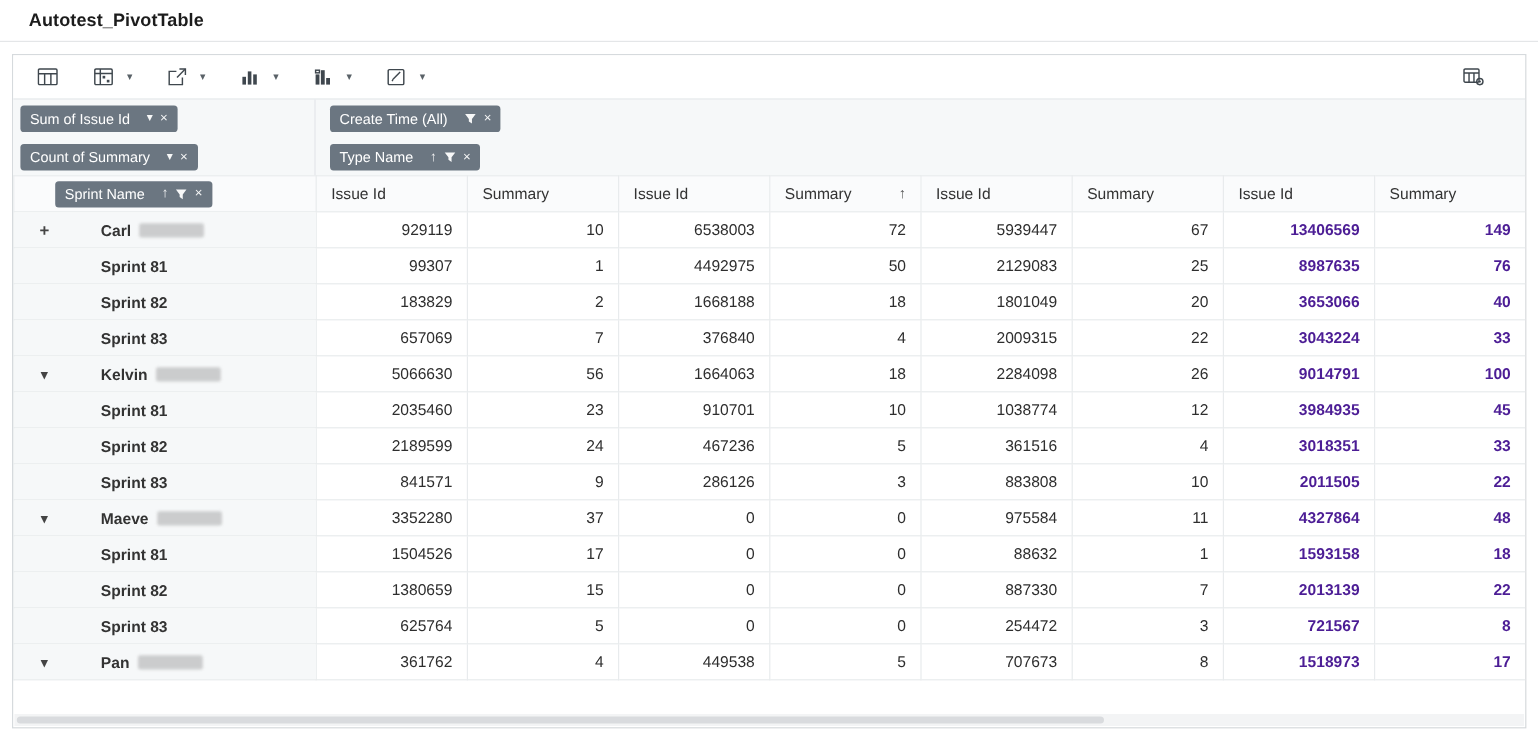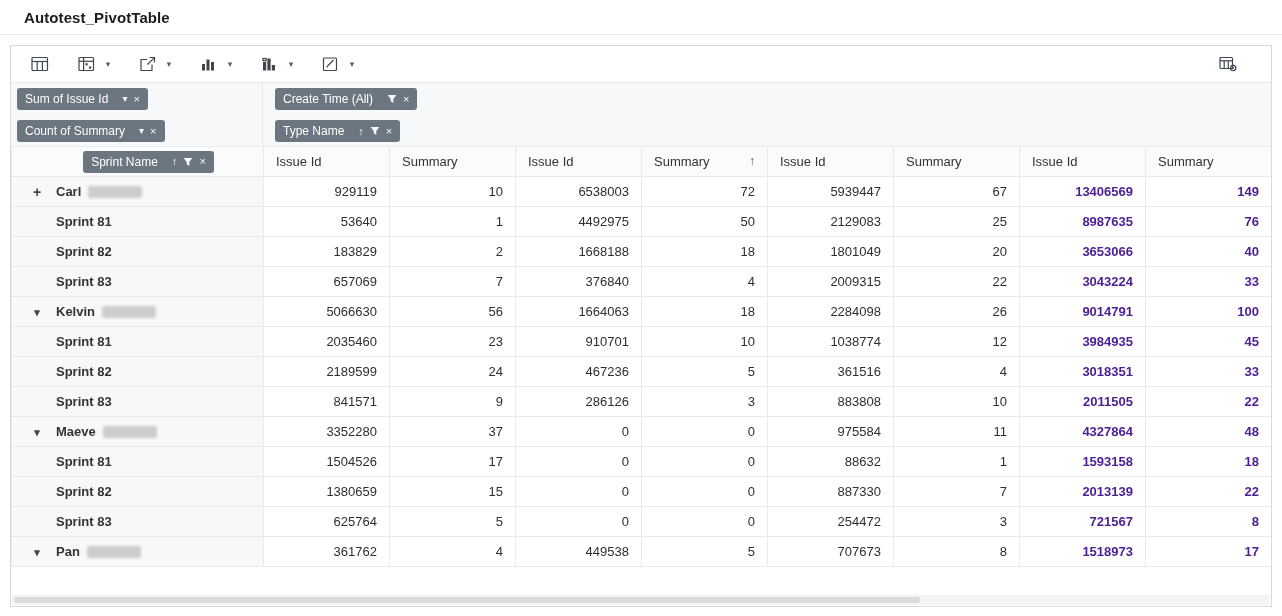--- a/index.html
+++ b/index.html
@@ -33,27 +33,27 @@
   .chip .cicon { font-size:11px; line-height:1; margin-left:6px; opacity:.95; cursor:pointer; display:inline-flex; align-items:center; }
   .chip .cicon.caret { font-size:10px; }
   .chip .cicon svg { display:block; }
 
   
   table { border-collapse:collapse; table-layout:fixed; width:1260px; }
   td { border:1px solid #e8ebed; height:30px; font-size:13px; padding:0 12px 0 0; text-align:right; vertical-align:middle; overflow:hidden; white-space:nowrap; }
   tr.hgroup td { height:29px; background:#fafbfc; text-align:left; padding:0 0 0 12px; color:#333; }
   tr.hsub td { background:#fafbfc; text-align:left; padding:0 12px; color:#333; }
   td.hleft { background:#f6f8f9; text-align:left; padding:0 0 0 14px; }
-  td.hleft.indent { padding-left:34px;text-align:center; }
+  td.hleft.indent { padding-left:34px; }
   .sub-sort { float:right; color:#555; font-size:12px; }
 
   td.rowhead { background:#f6f8f9; text-align:left; padding:0 6px 0 44px; position:relative; font-weight:700; color:#333; }
   .expander { position:absolute; left:18px; top:50%; transform:translateY(-50%); width:14px; text-align:center; font-size:11px; color:#444; cursor:pointer; }
   .expander.plus { font-size:14px; font-weight:700; }
-  .rowlabel { vertical-align:middle; }
+  .rowlabel { vertical-align:middle;margin-left:28px; }
   .redacted { display:inline-block; width:54px; height:12px; background:#c4c5c6; border-radius:2px; margin-left:7px; vertical-align:middle; filter:blur(1.5px); opacity:.85; }
   td.num { color:#2e2e2e; font-weight:400; }
   td.num.gt { font-weight:700; color:#4c1d95; }
 
   
   .hscroll { position:absolute; left:1px; right:1px; bottom:1px; height:10px; background:#f3f4f5; }
   .hthumb { position:absolute; left:2px; top:2px; height:6px; width:72%; background:#d9dbde; border-radius:3px; }
 </style>
 </head>
 <body>
@@ -232,21 +232,21 @@
           <td class="num">10</td>
           <td class="num">6538003</td>
           <td class="num">72</td>
           <td class="num">5939447</td>
           <td class="num">67</td>
           <td class="num gt">13406569</td>
           <td class="num gt">149</td>
         </tr>
         <tr class="brow child">
           <td class="rowhead"><span class="rowlabel">Sprint 81</span></td>
-          <td class="num">53640</td>
+          <td class="num">99307</td>
           <td class="num">1</td>
           <td class="num">4492975</td>
           <td class="num">50</td>
           <td class="num">2129083</td>
           <td class="num">25</td>
           <td class="num gt">8987635</td>
           <td class="num gt">76</td>
         </tr>
         <tr class="brow child">
           <td class="rowhead"><span class="rowlabel">Sprint 82</span></td>

